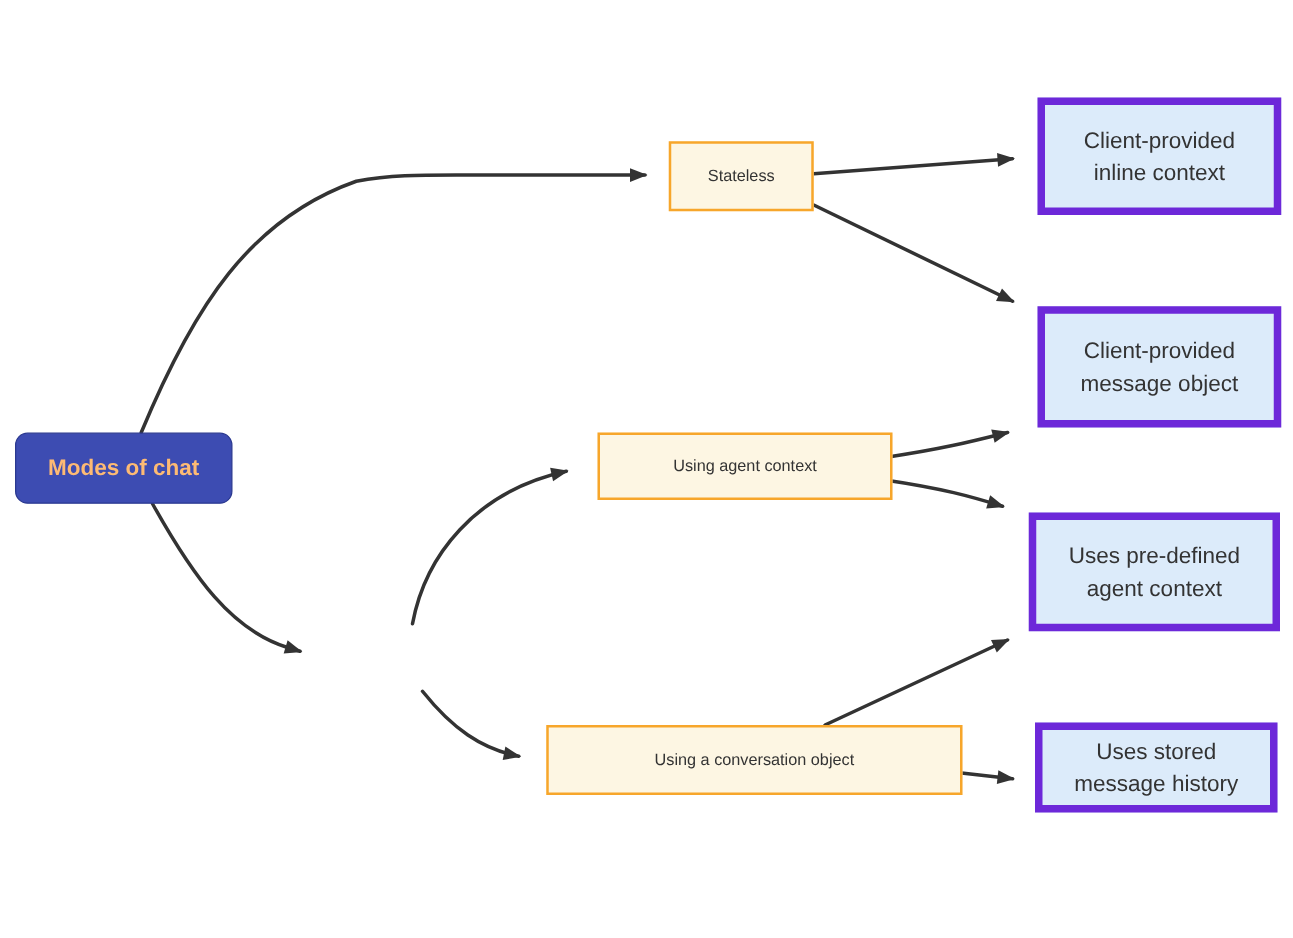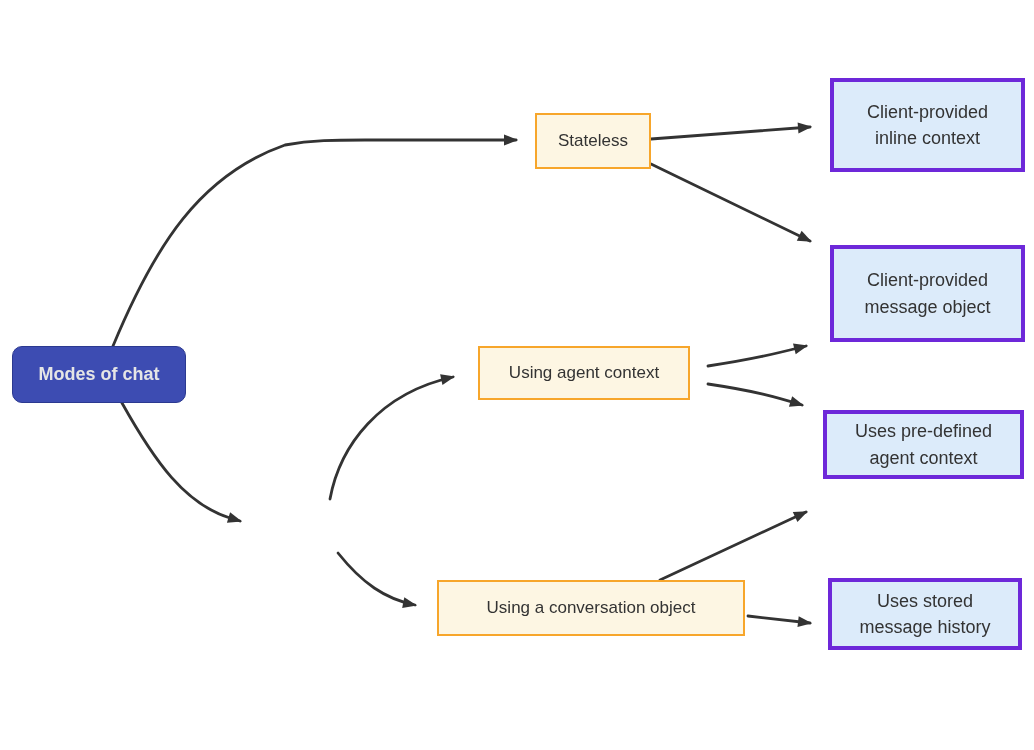--- a/index.html
+++ b/index.html
@@ -23,49 +23,49 @@
     pointer-events: none;
   }
   .node {
     position: absolute;
     display: flex;
     align-items: center;
     justify-content: center;
     text-align: center;
     box-sizing: border-box;
     color: #333333;
-    font-size: 17px;
+    font-size: 13px;
     line-height: 1.45;
   }
   .node-root {
     left: 12px; top: 346px; width: 174px; height: 57px;
     background: #3d4cb2;
     border: 1.5px solid #2b3990;
     border-radius: 10px;
-    color: #e5e5e5;
+    color: #fdba74;
     font-weight: bold;
     font-size: 18px;
   }
   .node-branch {
     background: #fdf6e3;
     border: 2px solid #f7a62b;
   }
   .node-stateless { left: 535px; top: 113px; width: 116px; height: 56px; }
   .node-stateful  { left: 257px; top: 499px; width: 108px; height: 54px; }
-  .node-agent-context { left: 478px; top: 346px; width: 212px; height: 54px; }
-  .node-conversation  { left: 437px; top: 580px; width: 308px; height: 56px; }
+  .node-agent-context { left: 478px; top: 346px; width: 236px; height: 54px; }
+  .node-conversation  { left: 437px; top: 580px; width: 333px; height: 56px; }
   .node-leaf {
     background: #dcebfa;
-    border: 4px solid #6d28d9;
+    border: 6px solid #6d28d9;
     font-size: 18px;
     padding: 4px 10px;
   }
   .node-inline-context  { left: 830px; top: 78px;  width: 195px; height: 94px; }
   .node-message-history { left: 830px; top: 245px; width: 195px; height: 97px; }
-  .node-predefined      { left: 823px; top: 410px; width: 201px; height: 69px; }
+  .node-predefined      { left: 823px; top: 410px; width: 201px; height: 95px; }
   .node-stored-history  { left: 828px; top: 578px; width: 194px; height: 72px; }
 </style>
 </head>
 <body>
 
 <div class="canvas">
 
   <svg class="edges" viewBox="0 0 1034 750" xmlns="http://www.w3.org/2000/svg">
     <defs>
       <marker id="arrow" markerUnits="userSpaceOnUse" markerWidth="16" markerHeight="14" refX="13" refY="6" orient="auto">

